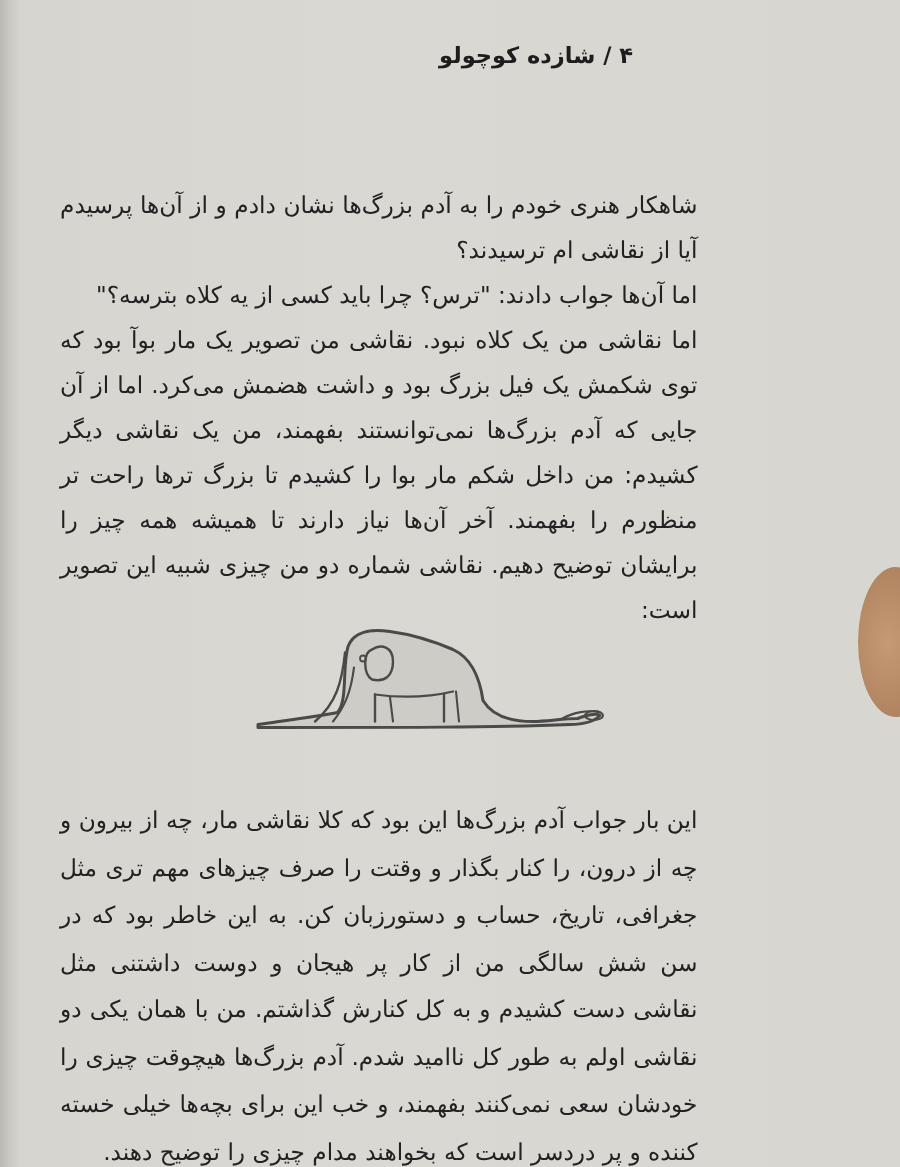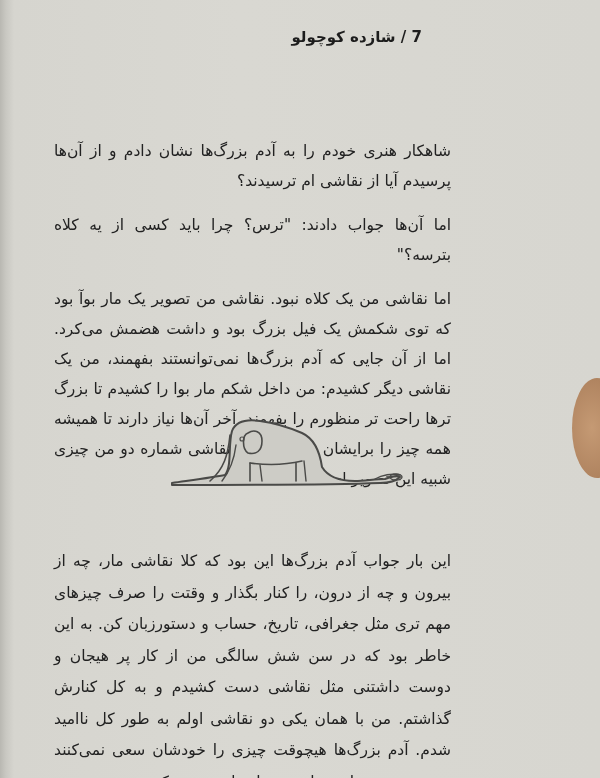--- a/index.html
+++ b/index.html
@@ -17,38 +17,38 @@
     position: absolute; right: 178px; top: 28px;
     font-size: 15px; font-weight: bold; color: #1d1d1d;
     direction: rtl; white-space: nowrap;
   }
   .para {
     position: absolute; right: 135px;
     width: 425px;
     direction: rtl; text-align: justify; text-align-last: right;
     font-size: 15.5px; line-height: 30px; color: #222;
   }
-  .para p { margin: 14px; }
+  .para p { margin: 0; }
   .p1 { top: 122px; }
   .p2 { top: 532px; line-height: 31.5px; }
   .drawing {
     position: absolute; left: 170px; top: 405px; width: 260px; height: 100px;
   }
   .thumb {
     position: absolute; right: -22px; top: 378px; width: 50px; height: 100px;
     border-radius: 50%;
     background: radial-gradient(ellipse at 40% 50%, #c59a74 0%, #b08460 70%, #9c7352 100%);
   }
 </style>
 </head>
 <body>
 
 <div class="page">
 
-  <div class="header">7 / شازده کوچولو</div>
+  <div class="header">۴ / شازده کوچولو</div>
 
   <div class="para p1">
     <p>شاهکار هنری خودم را به آدم بزرگ‌ها نشان دادم و از آن‌ها پرسیدم آیا از نقاشی ام ترسیدند؟</p>
     <p>اما آن‌ها جواب دادند: "ترس؟ چرا باید کسی از یه کلاه بترسه؟"</p>
     <p>اما نقاشی من یک کلاه نبود. نقاشی من تصویر یک مار بوآ بود که توی شکمش یک فیل بزرگ بود و داشت هضمش می‌کرد. اما از آن جایی که آدم بزرگ‌ها نمی‌توانستند بفهمند، من یک نقاشی دیگر کشیدم: من داخل شکم مار بوا را کشیدم تا بزرگ ترها راحت تر منظورم را بفهمند. آخر آن‌ها نیاز دارند تا همیشه همه چیز را برایشان توضیح دهیم. نقاشی شماره دو من چیزی شبیه این تصویر است:</p>
   </div>
 
   <svg class="drawing" viewBox="0 0 260 100" xmlns="http://www.w3.org/2000/svg">
     <g fill="none" stroke="#4a4a48" stroke-linecap="round" stroke-linejoin="round">
 

